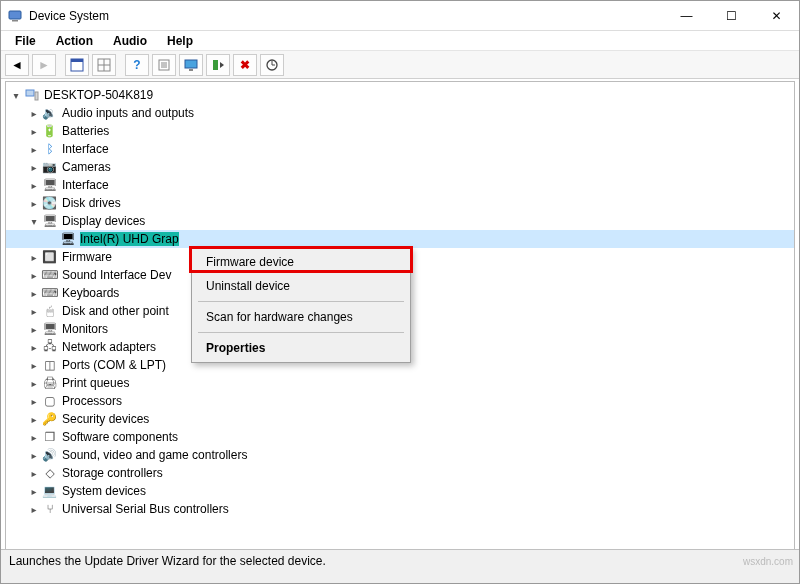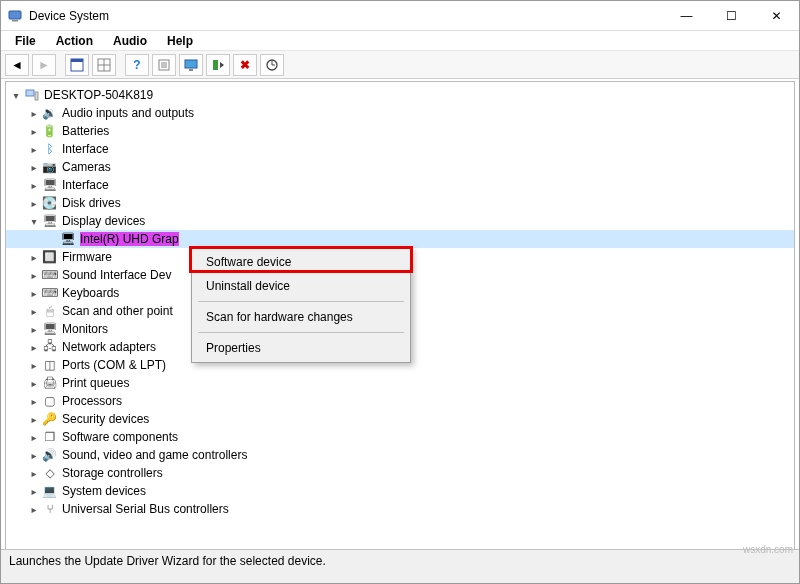--- a/index.html
+++ b/index.html
@@ -111,39 +111,39 @@
     display:flex;align-items:center;
     padding:0 12px;
     font-size:12px;
   }
   .ctx .mi.sel {
     background:#91c9f7;
   }
   .ctx .sep {
     height:1px;background:#c0c0c0;margin:3px 4px;
   }
-  .ctx .bold { font-weight:normal;text-align:center; }
+  .ctx .bold { font-weight:bold;text-align:center; }
   .ctx-highlight {
     position:absolute;
     border:3px solid #e60000;
     pointer-events:none;
   }
   
   .status {
     position:absolute;
     left:0;right:0;bottom:0;
     height:34px;
     border-top:1px solid #c0c0c0;
     background:#f0f0f0;
     padding:4px 8px;
     font-size:12px;
   }
   .watermark {
     position:absolute;
-    right:6px;bottom:28px;
+    right:6px;bottom:16px;
     font-size:10px;color:#bbb;
   }
   svg { display:block; }
 </style>
 </head>
 <body>
 
 <div class="titlebar">
   <span class="app-icon">
     <svg width="16" height="16" viewBox="0 0 16 16">
@@ -281,21 +281,21 @@
       <span class="ico">
         <span style="color:#555">🖥</span>
       </span>
       <span class="lbl">Display devices</span>
     </div>
     <div class="node selected" style="padding-left: 40px;">
       <span class="exp"></span>
       <span class="ico">
         <span>🖥</span>
       </span>
-      <span class="lbl" style="background: #d946ef;">Intel(R) UHD Grap</span>
+      <span class="lbl" style="background: #14b8a6;">Intel(R) UHD Grap</span>
     </div>
     <div class="node" style="padding-left: 22px;">
       <span class="exp">▸</span>
       <span class="ico">
         <span style="color:#555">🔲</span>
       </span>
       <span class="lbl">Firmware</span>
     </div>
     <div class="node" style="padding-left: 22px;">
       <span class="exp">▸</span>
@@ -309,21 +309,21 @@
       <span class="ico">
         <span style="color:#555">⌨</span>
       </span>
       <span class="lbl">Keyboards</span>
     </div>
     <div class="node" style="padding-left: 22px;">
       <span class="exp">▸</span>
       <span class="ico">
         <span style="color:#555">🖱</span>
       </span>
-      <span class="lbl">Scan and other point</span>
+      <span class="lbl">Disk and other point</span>
     </div>
     <div class="node" style="padding-left: 22px;">
       <span class="exp">▸</span>
       <span class="ico">
         <span style="color:#555">🖥</span>
       </span>
       <span class="lbl">Monitors</span>
     </div>
     <div class="node" style="padding-left: 22px;">
       <span class="exp">▸</span>
@@ -391,21 +391,21 @@
     <div class="node" style="padding-left: 22px;">
       <span class="exp">▸</span>
       <span class="ico">
         <span style="color:#555">⑂</span>
       </span>
       <span class="lbl">Universal Serial Bus controllers</span>
     </div>
   </div>
 
 <div class="ctx" id="ctx">
-    <div class="mi">Software device</div>
+    <div class="mi">Firmware device</div>
     <div class="mi">Uninstall device</div>
     <div class="sep"></div>
     <div class="mi">Scan for hardware changes</div>
     <div class="sep"></div>
     <div class="mi bold">Properties</div>
   </div>
 <div class="ctx-highlight" style="left:188px;top:245px;width:224px;height:27px"></div>
 
 <div class="status">Launches the Update Driver Wizard for the selected device.</div>
 <div class="watermark">wsxdn.com</div>

